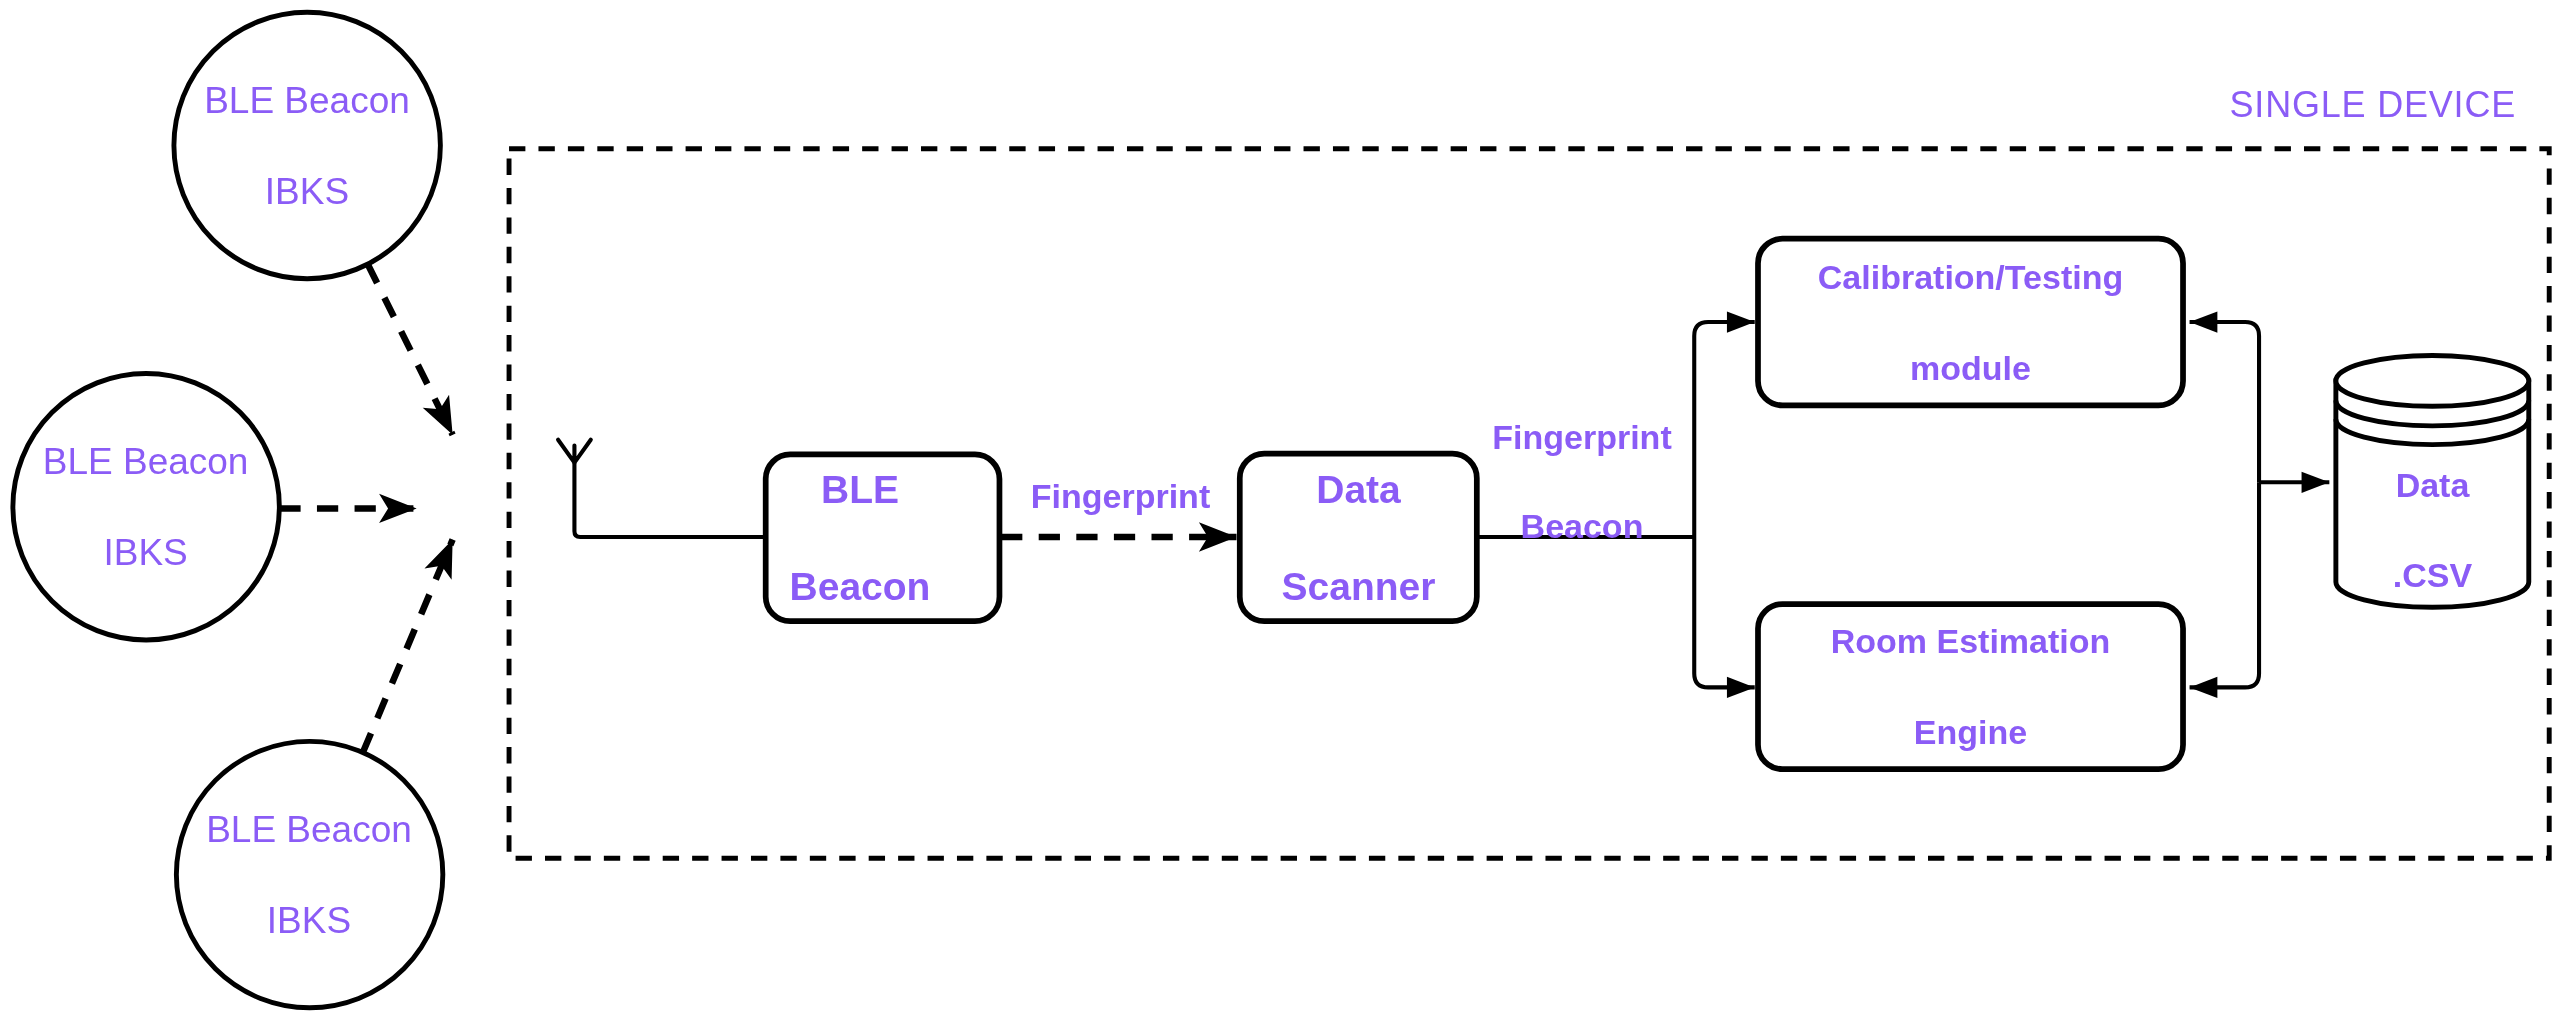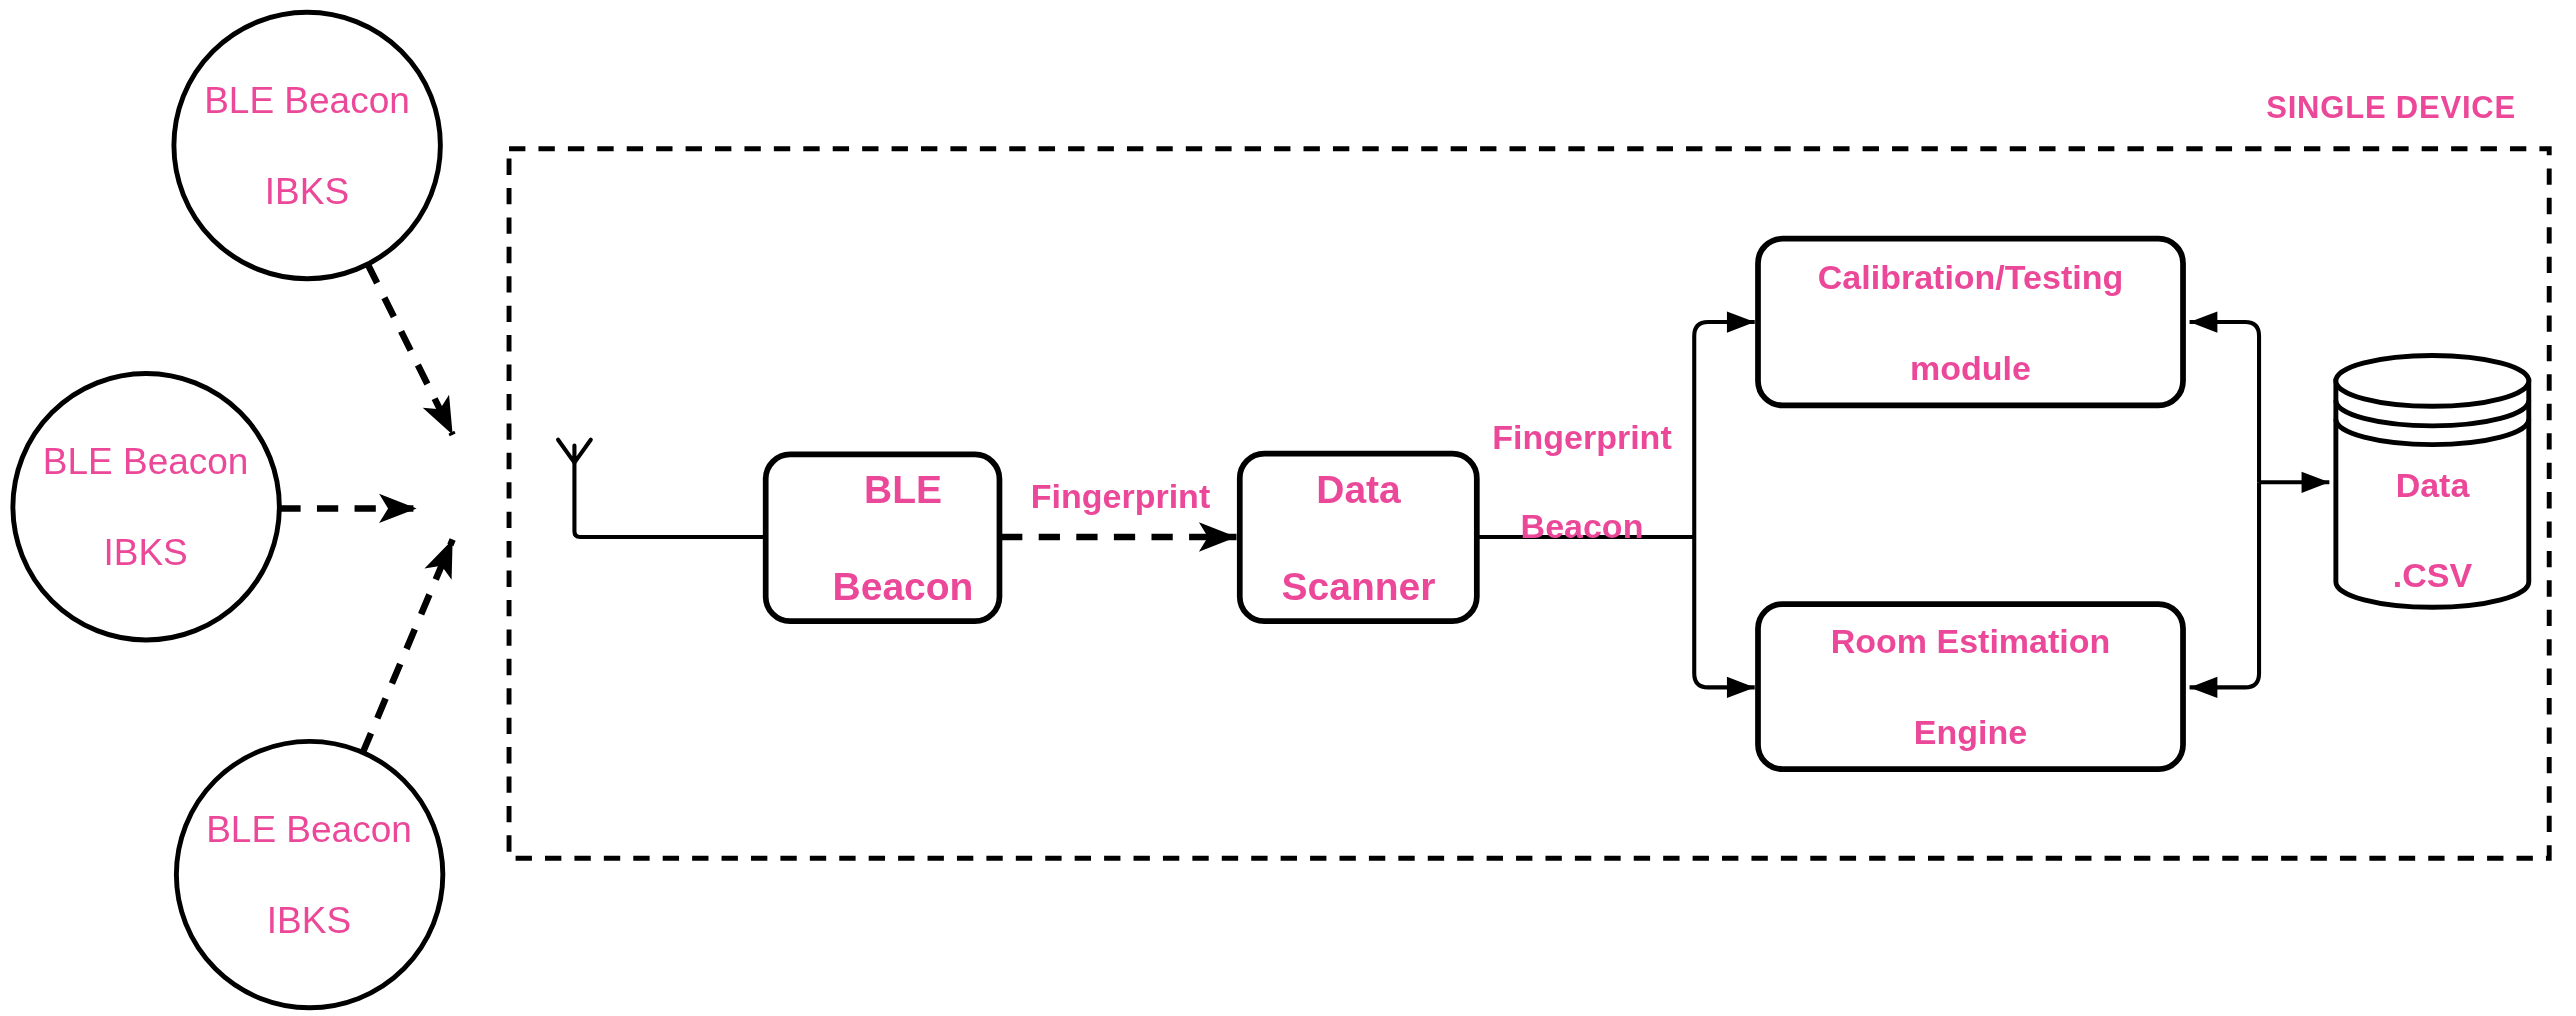--- a/index.html
+++ b/index.html
@@ -9,32 +9,32 @@
     background:#ffffff;
     font-family:"Liberation Sans","DejaVu Sans",sans-serif;
     color:#000;
     overflow:hidden;
   }
   #shapes{position:absolute;left:0;top:0;width:2576px;height:1016px;}
   .lbl{
     position:absolute;
     display:flex;flex-direction:column;
     align-items:center;justify-content:center;
-    color:#ec4899;
+    color:#8b5cf6;
     white-space:nowrap;
     gap:45px;
   }
   .lbl span{display:block;}
   .node-lbl-sm{font-size:39px;font-weight:700;line-height:52px;}
   .node-lbl-wide{font-size:34px;font-weight:700;line-height:46px;}
   .beacon-lbl{font-size:37px;font-weight:400;line-height:46px;}
   .edge-lbl{font-size:34px;font-weight:700;line-height:44px;}
   .db-lbl{font-size:34px;font-weight:700;line-height:45px;}
   .region-lbl{
-    font-size:31px;font-weight:700;letter-spacing:0.8px;
+    font-size:36px;font-weight:400;letter-spacing:0.8px;
     flex-direction:row;justify-content:flex-end;align-items:flex-end;
   }
 </style>
 </head>
 <body>
 
 <div id="canvas">
 
   <svg id="shapes" viewBox="0 0 3150 1243" xmlns="http://www.w3.org/2000/svg">
     <defs>
@@ -93,21 +93,21 @@
   </div>
   <div class="lbl beacon-lbl" style="left:10.6px;top:417px;width:270px;height:180px;">
     <span>BLE Beacon</span>
     <span>IBKS</span>
   </div>
   <div class="lbl beacon-lbl" style="left:174px;top:785px;width:270px;height:180px;">
     <span>BLE Beacon</span>
     <span>IBKS</span>
   </div>
 
-  <div class="lbl node-lbl-sm" style="left:786px;top:455px;width:234px;height:167px;">
+  <div class="lbl node-lbl-sm" style="left:743px;top:455px;width:234px;height:167px;">
     <span>BLE</span>
     <span>Beacon</span>
   </div>
   <div class="lbl node-lbl-sm" style="left:1240px;top:454px;width:237px;height:168px;">
     <span>Data</span>
     <span>Scanner</span>
   </div>
   <div class="lbl node-lbl-wide" style="left:1758px;top:604px;width:425px;height:165px;">
     <span>Room Estimation</span>
     <span>Engine</span>

